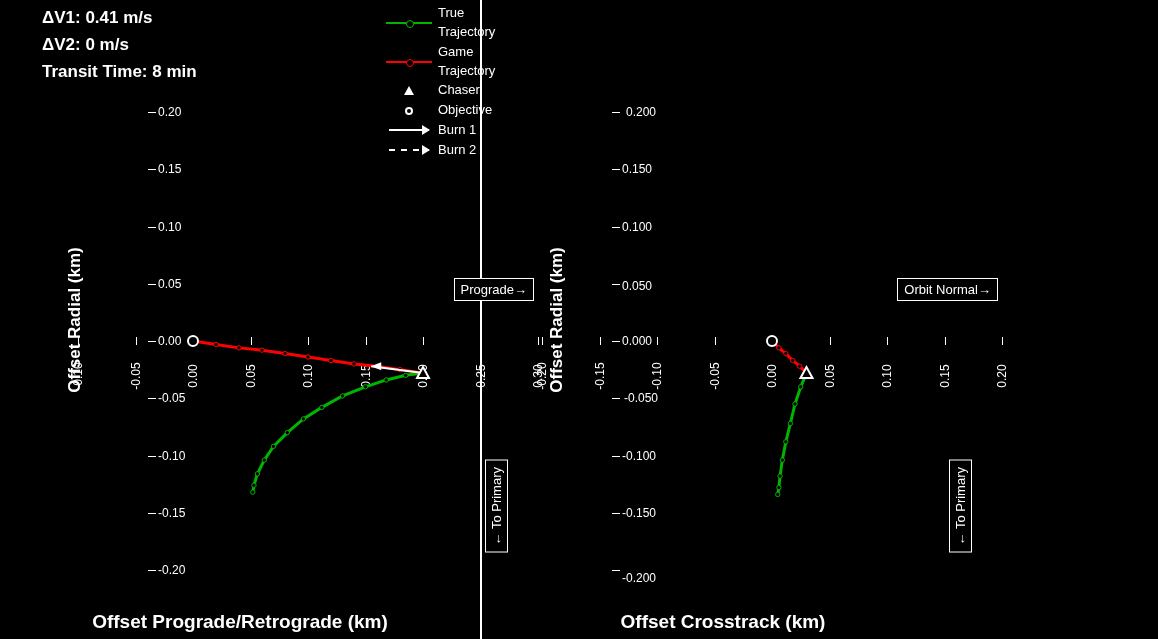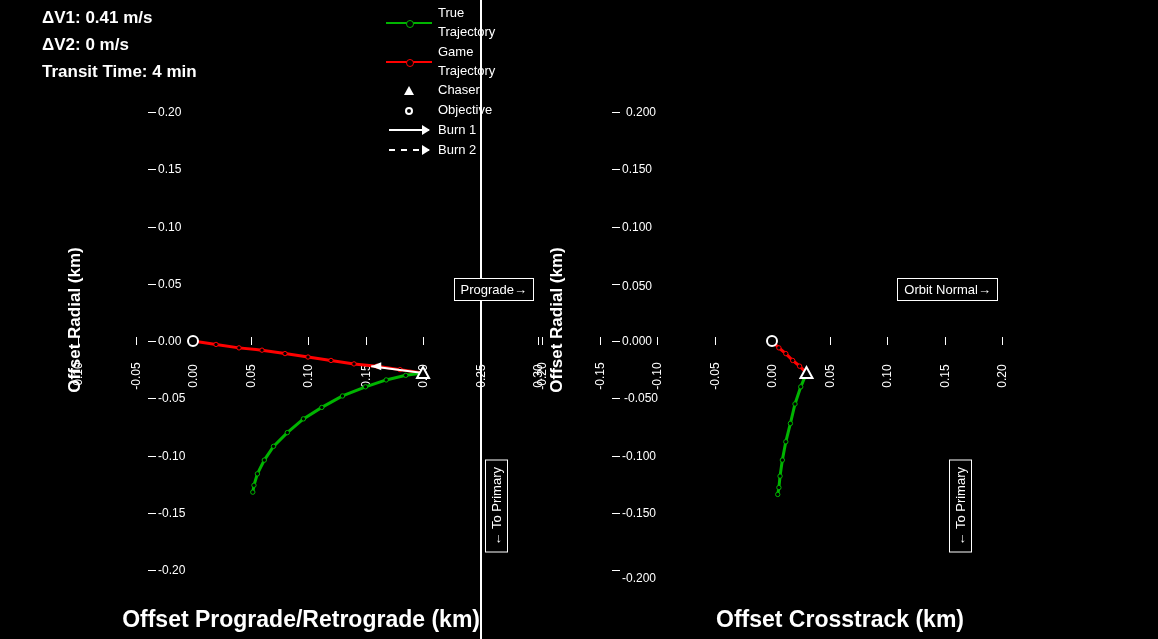--- a/index.html
+++ b/index.html
@@ -89,22 +89,22 @@
     position:absolute;
     left: 2px; top: 50%;
     transform: translateY(-50%) rotate(-90deg);
     transform-origin: center;
     font-size: 17px; font-weight: bold;
     white-space: nowrap;
   }
   .xlabel {
     position: absolute;
     left: 0; right: 0; bottom: 6px;
-    text-align: right;
-    font-size: 23px; font-weight: bold;
+    text-align: center;
+    font-size: 19px; font-weight: bold;
   }
   .xlabel.right { left: 0; }
 
   .tick-y {
     position:absolute; font-size:12px; color:#fff;
     transform: translateY(-50%);
     text-align:left;
   }
   .tick-x {
     position:absolute; font-size:12px; color:#fff;
@@ -131,21 +131,21 @@
 </head>
 <body>
 
 <div class="root">
 
   <div class="panel">
 
     <div class="info-block">
       <div>ΔV1: 0.41 m/s</div>
       <div>ΔV2: 0 m/s</div>
-      <div>Transit Time: 4 min</div>
+      <div>Transit Time: 8 min</div>
     </div>
 
     <div class="legend">
       <div class="legend-row">
         <span class="legend-swatch" style="color:#00b400">
             <span class="leg-line"></span>
           </span>
         <span>True Trajectory</span>
       </div>
       <div class="legend-row">

